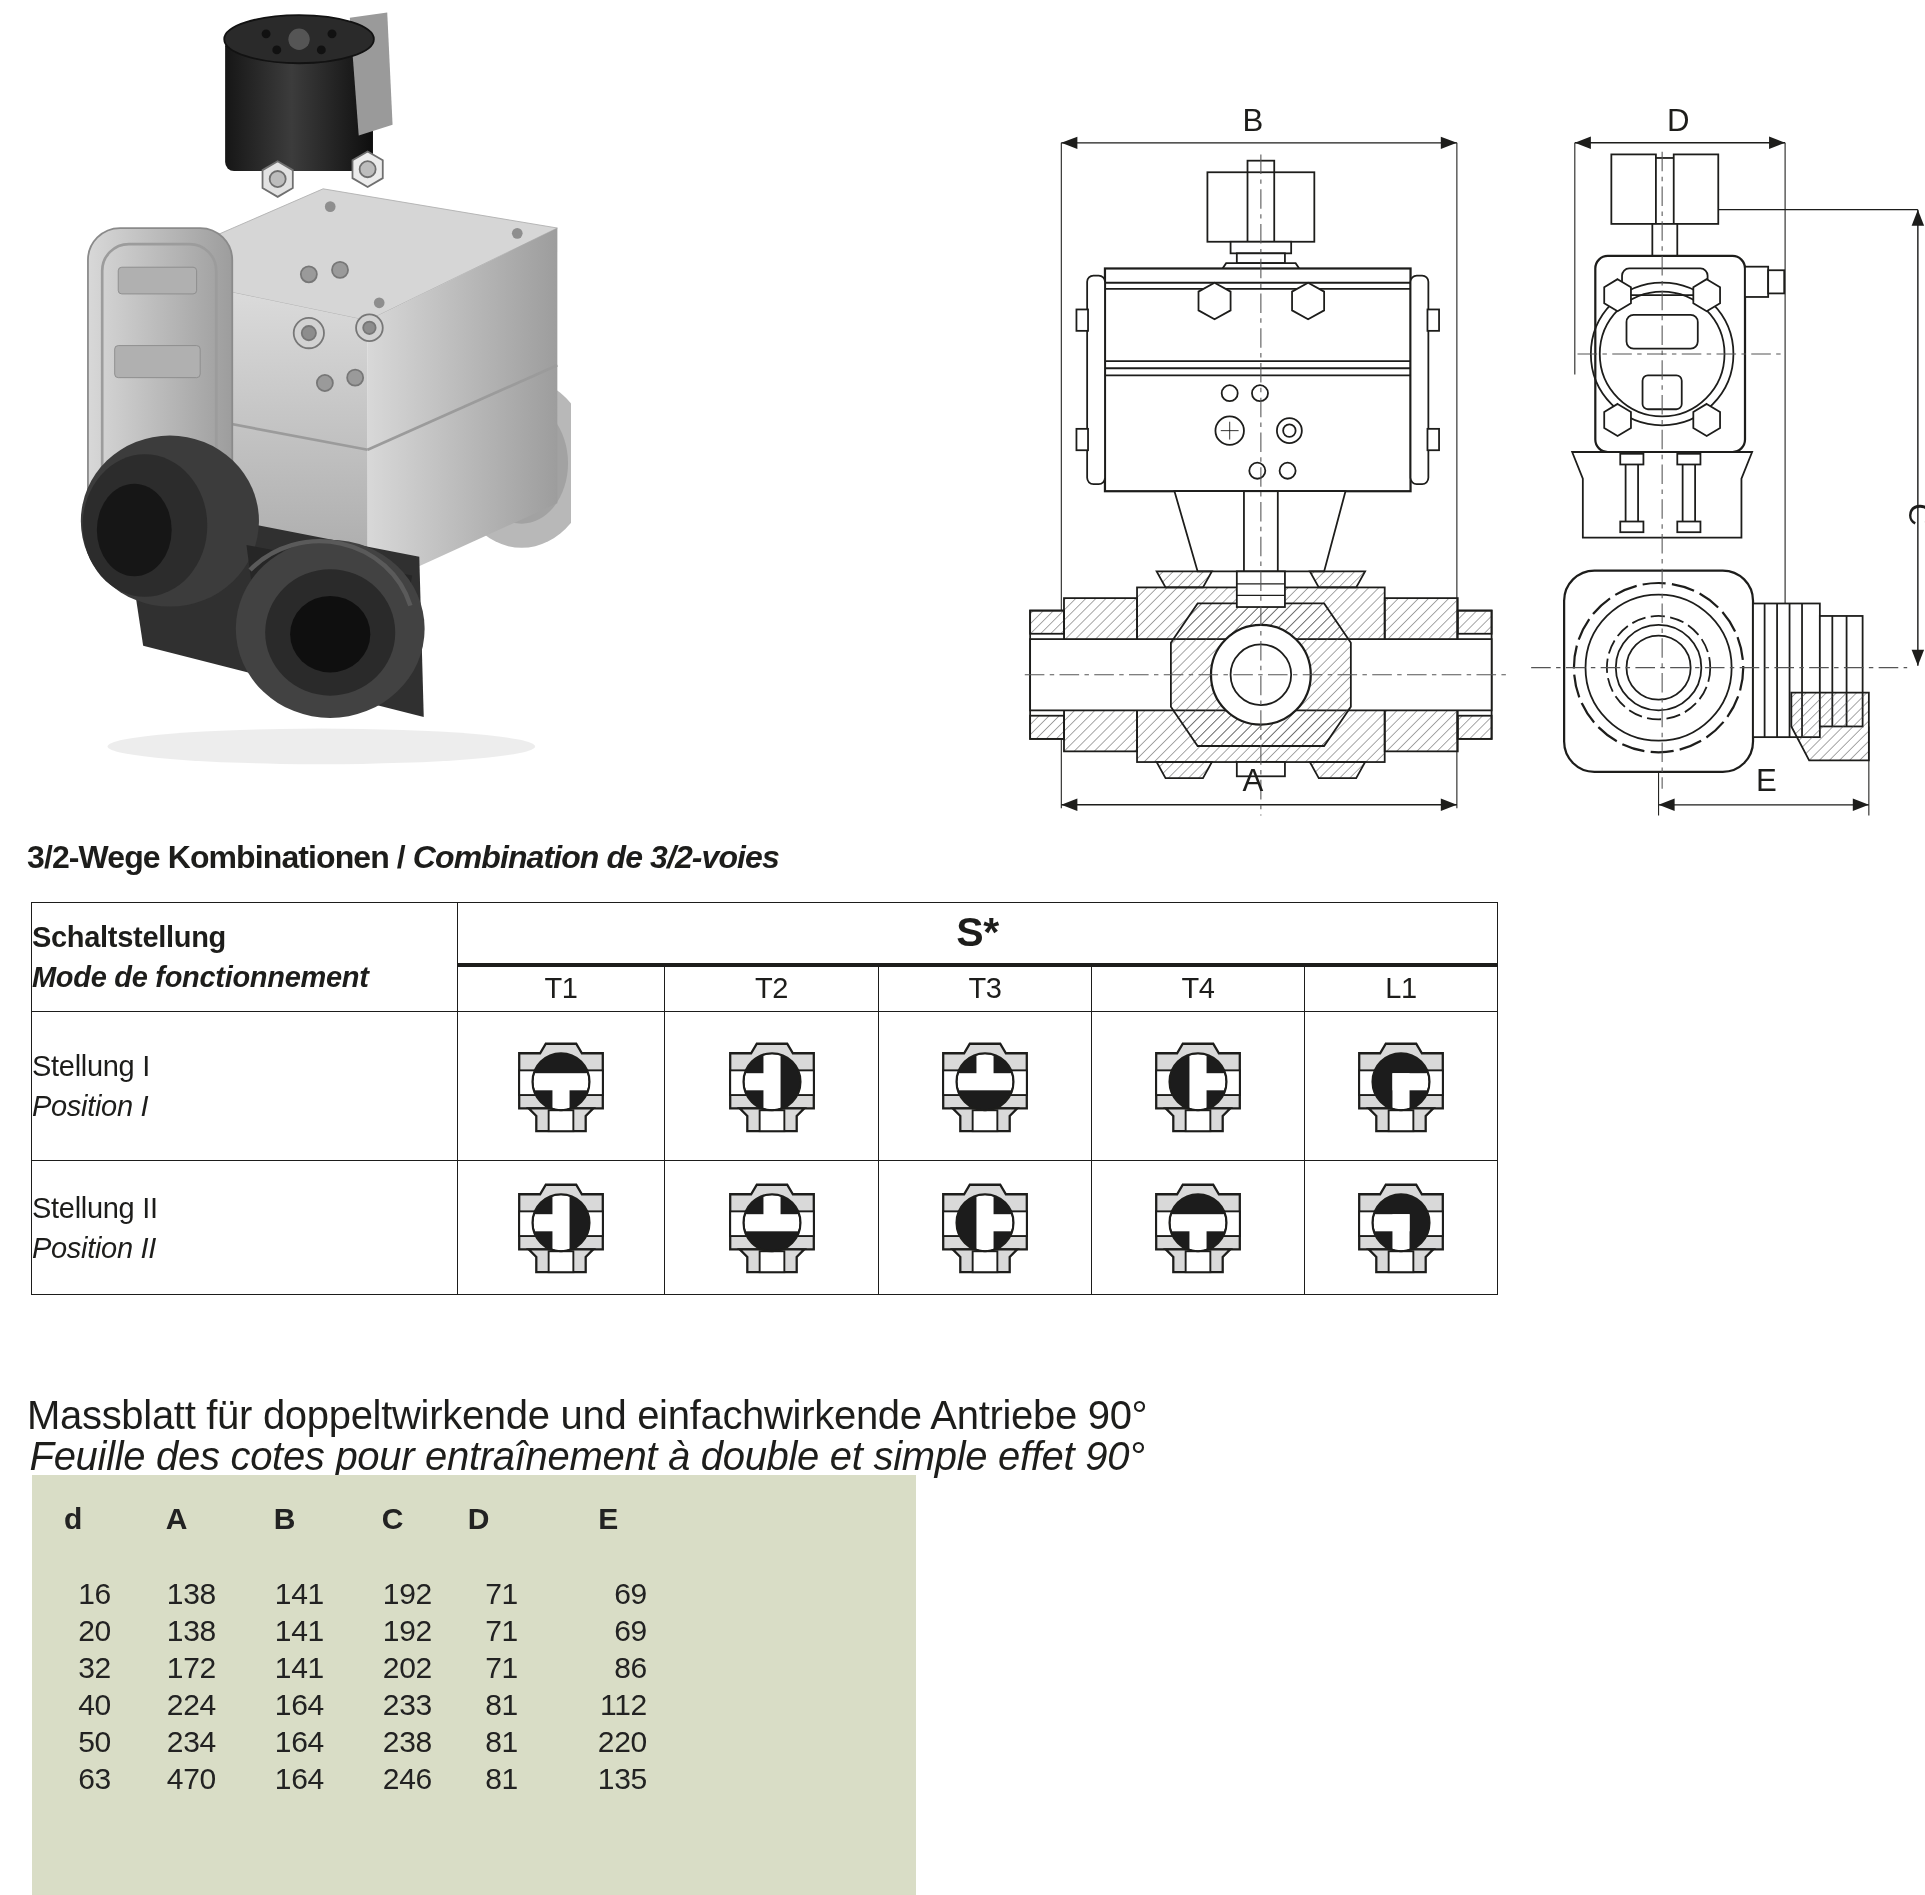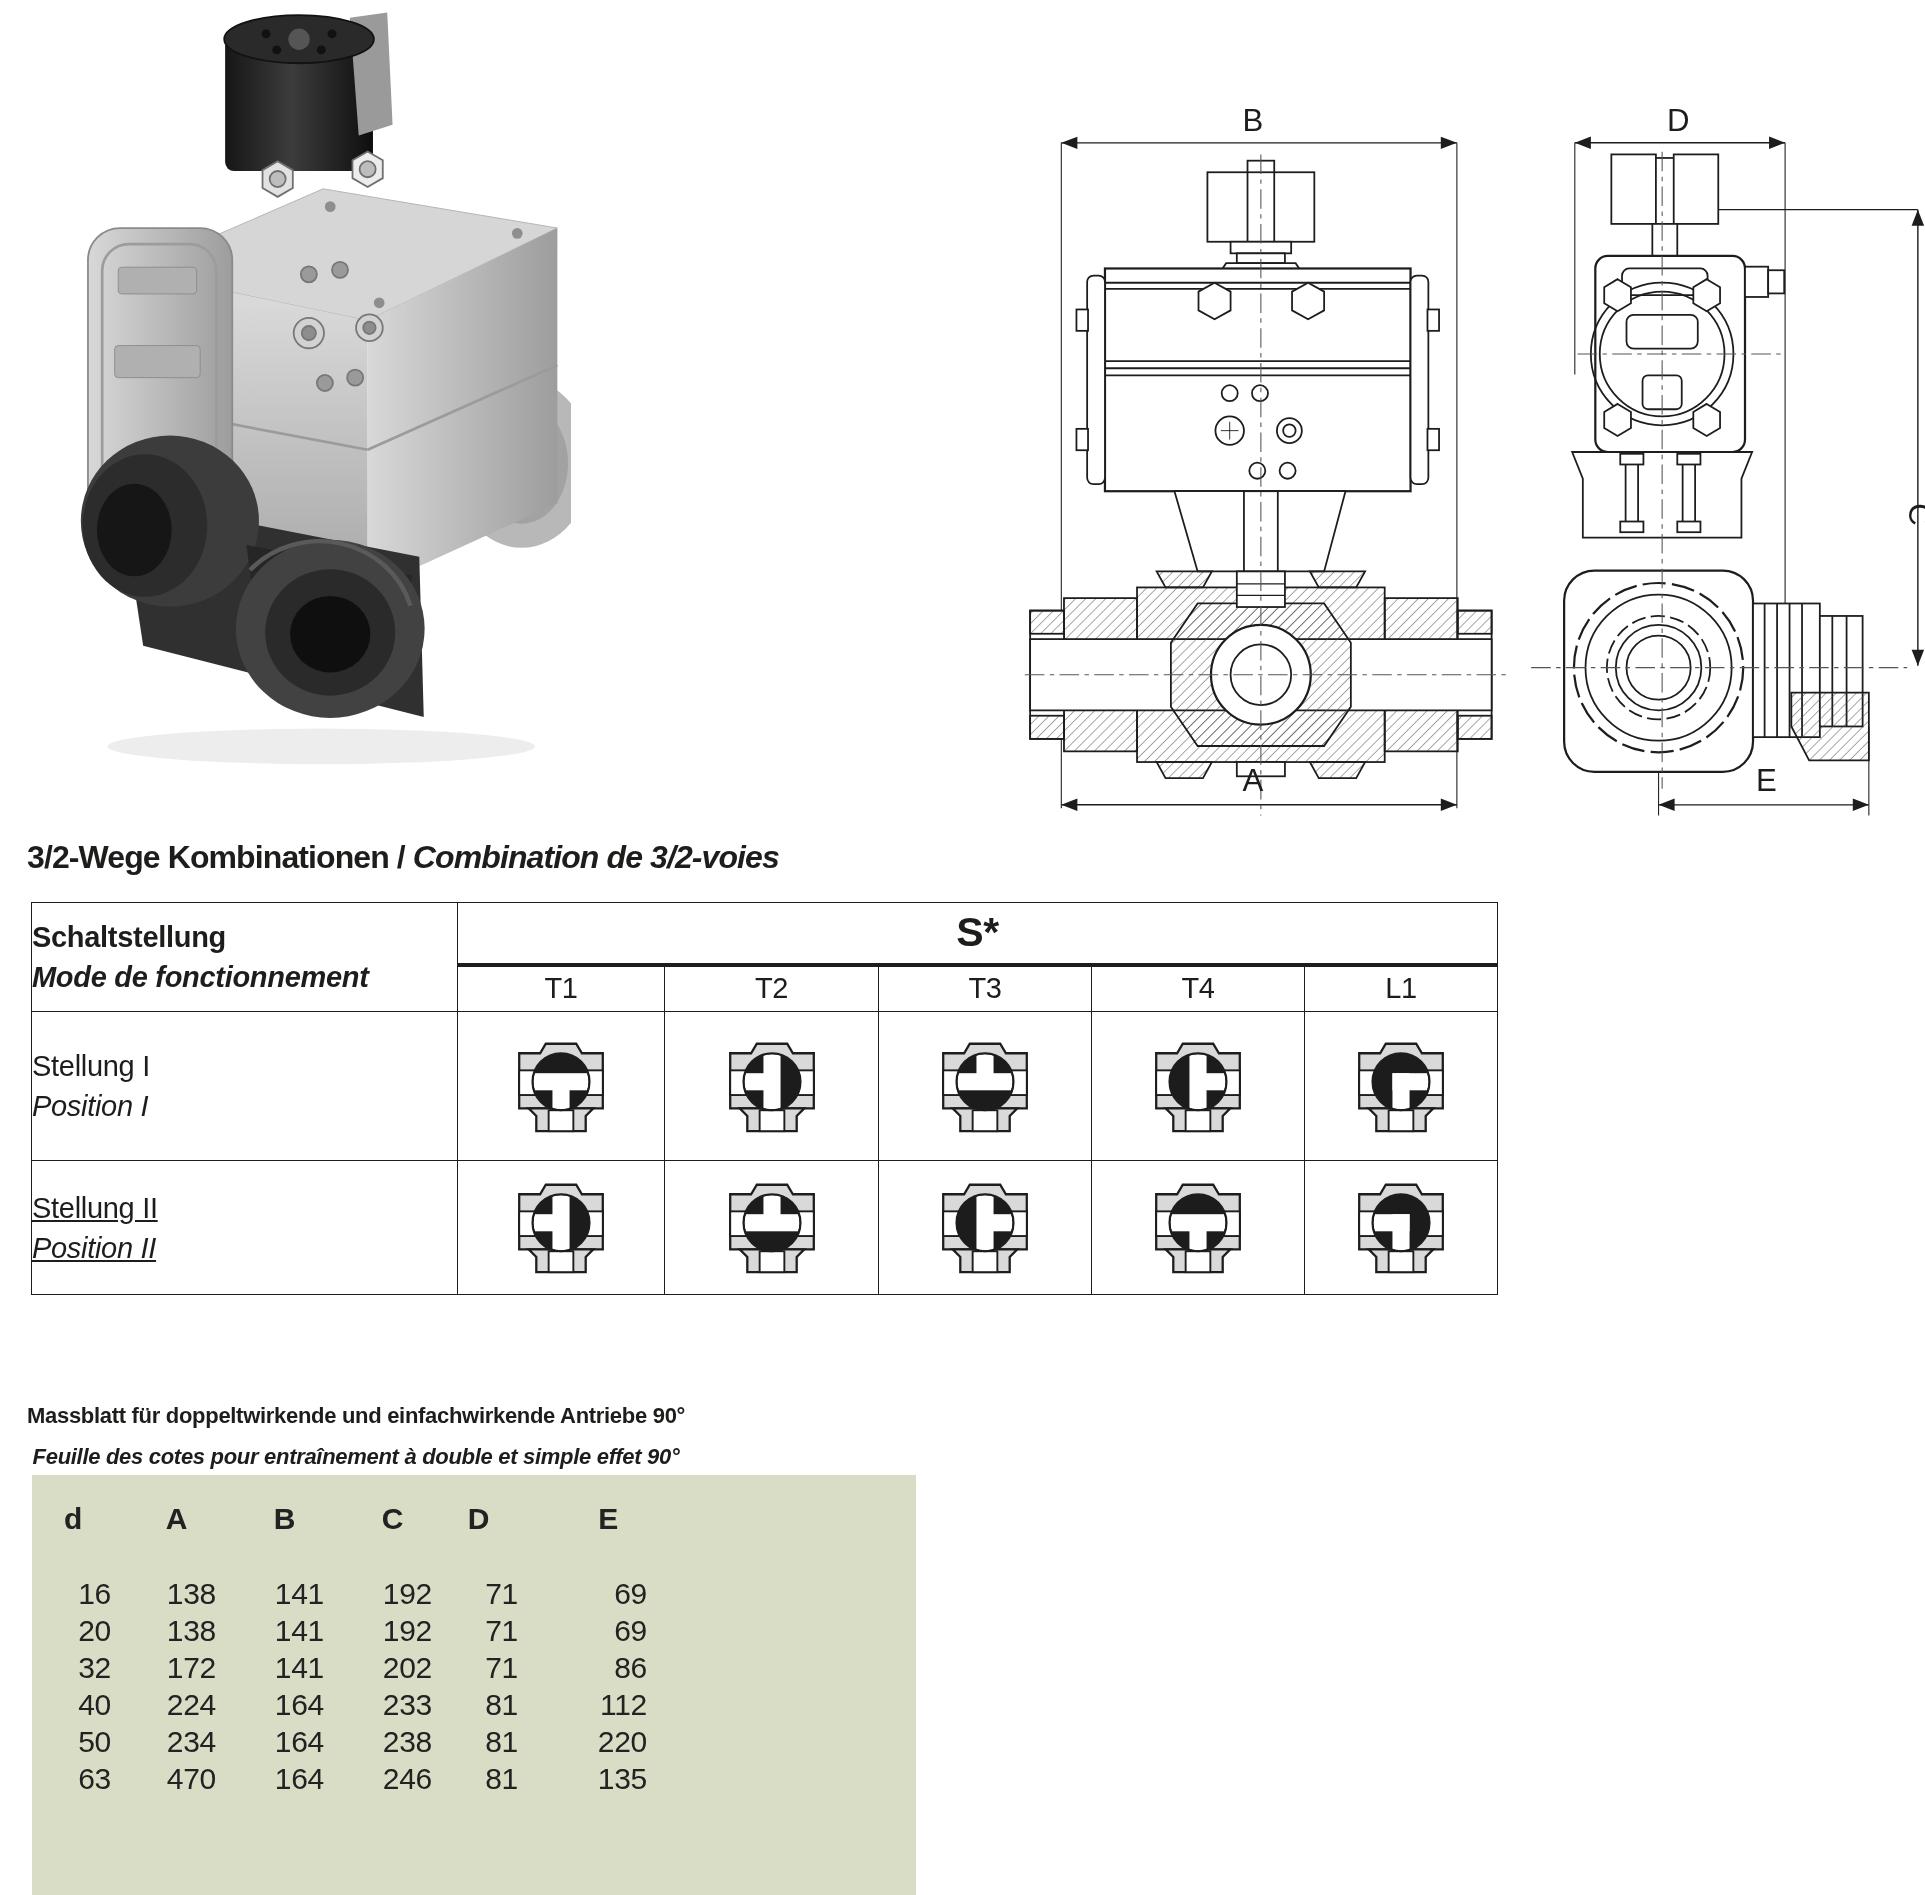--- a/index.html
+++ b/index.html
@@ -4,33 +4,33 @@
 <style>
   html,body{margin:0;padding:0;background:#fff;}
   #page{position:relative;width:1926px;height:1895px;background:#fff;overflow:hidden;
         font-family:"Liberation Sans",sans-serif;color:#1d1d1b;}
   svg text{font-family:"Liberation Sans",sans-serif;}
 
   
   #main-heading{position:absolute;left:27px;top:818px;font-size:32px;font-weight:bold;
                 letter-spacing:-0.9px;white-space:nowrap;}
   #main-heading .fr{font-style:italic;}
-  #dims-heading{position:absolute;left:27px;top:1395px;font-size:22px;font-weight:bold;
+  #dims-heading{position:absolute;left:27px;top:1395px;font-size:40px;font-weight:normal;
                 line-height:41px;letter-spacing:-0.3px;}
   #dims-heading .fr{font-style:italic;text-align:center;}
 
   
   table.pos{position:absolute;left:31px;top:902px;border-collapse:collapse;table-layout:fixed;
             width:1466px;font-size:29px;letter-spacing:-0.3px;}
   table.pos td{border:1.8px solid #1d1d1b;padding:0;vertical-align:middle;}
   td.hdrL{width:426px;vertical-align:middle;padding:7.1px 0 0 34px;line-height:40px;margin-left:16px;}
   td.hdrL .fr{font-style:italic;}
   td.hdrL .de{font-weight:bold;}
   td.hdrL .fr{font-weight:bold;}
-  tr.r1{height:62px;} tr.r2{height:47px;} tr.r3{height:149px;} tr.r4{height:134px;text-decoration:underline;}
+  tr.r1{height:62px;} tr.r2{height:47px;} tr.r3{height:149px;} tr.r4{height:134px;}
   td.sstar{text-align:center;font-size:41px;font-weight:bold;}
   td.subh{text-align:center;border-top:4.5px solid #1d1d1b !important;}
   td.rowlbl{vertical-align:top;padding:32px 0 0 34px;line-height:40px;}
   td.rowlbl .fr{font-style:italic;}
   td.icell{text-align:center;}
   .valve-icon{display:block;margin:0 auto;}
 
   
   #green-panel{position:absolute;left:32px;top:1475px;width:884px;height:421px;}
   table.dims{position:absolute;left:59px;top:1502px;border-collapse:collapse;table-layout:fixed;

